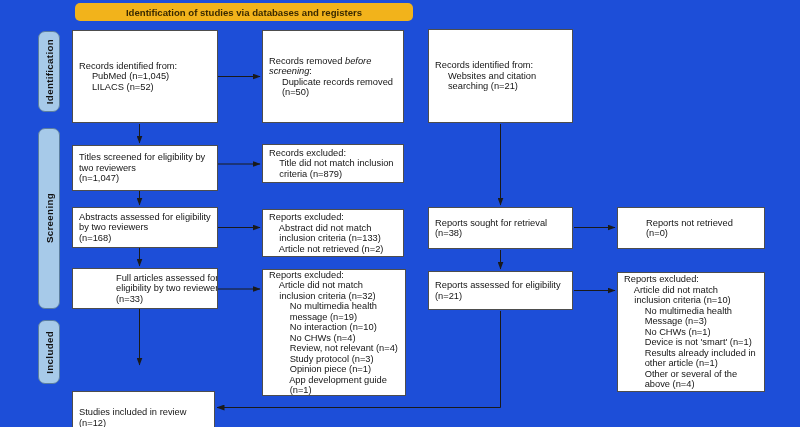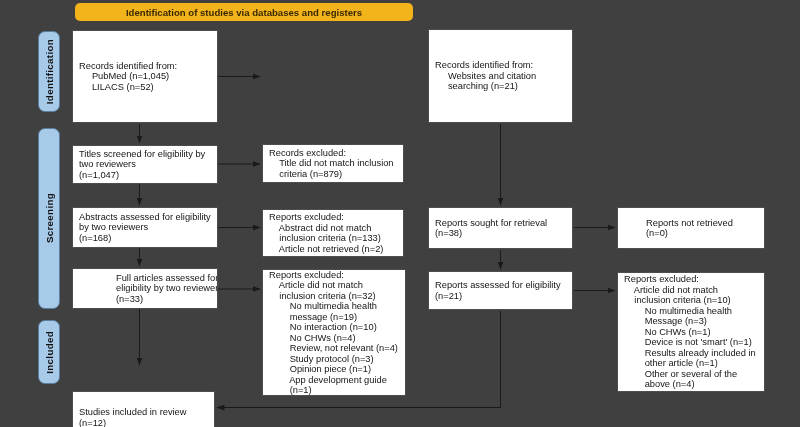--- a/index.html
+++ b/index.html
@@ -1,19 +1,19 @@
 <!DOCTYPE html>
 <html style="--header-bg: #F2B31B; --header-text: #3A2A00; --sidebar-bg: #A7CAE9; --sidebar-border: #5B7E9F; --box-border: #4D4D4D; --arrow: #1A1A1A;"><head>
 <meta charset="utf-8">
 <style>
   html, body { margin: 0; padding: 0; background: #ffffff; }
   .stage {
     position: relative;
     width: 800px; height: 427px;
-    background: #404040;
+    background: #1d4ed8;
     font-family: "Liberation Sans", sans-serif;
     overflow: hidden;
   }
   .hdr {
     position: absolute; top: 3px; height: 18px;
     background: var(--header-bg, #F2B31B);
     color: var(--header-text, #3A2A00);
     font-size: 9.6px; font-weight: bold;
     display: flex; align-items: center; justify-content: center;
     border-radius: 5px;
@@ -93,35 +93,41 @@
     <span class="rot">Screening</span>
   </div>
   <div class="side" style="top:320px; height:64px;">
     <span class="rot">Included</span>
   </div>
 
   <div class="box" style="left:72px; top:30px; width:146px; height:93px;">Records identified from:
      PubMed (n=1,045)
      LILACS (n=52)</div>
 
-  <div class="box" style="left:72px; top:145px; width:146px; height:39px;">Titles screened for eligibility by
+  <div class="box" style="left:72px; top:145px; width:146px; height:46px;">Titles screened for eligibility by
 two reviewers
 (n=1,047)</div>
 
   <div class="box" style="left:72px; top:207px; width:146px; height:41px;">Abstracts assessed for eligibility
 by two reviewers
 (n=168)</div>
 
   <div class="box" style="left:72px; top:268px; width:146px; height:41px;padding-left:43px;">Full articles assessed for
 eligibility by two reviewers
 (n=33)</div>
 
   <div class="box" style="left:72px; top:367px; width:143px; height:53px;margin-top:24px;">Studies included in review
 (n=12)</div>
 
+  <div class="box" style="left:262px; top:30px; width:142px; height:93px;">
+    <div><span>Records removed </span><span class="it">before
+screening</span><span>:</span></div>
+    <div>     Duplicate records removed
+     (n=50)</div>
+  </div>
 
   <div class="box" style="left:262px; top:144px; width:142px; height:39px;">Records excluded:
     Title did not match inclusion
     criteria (n=879)</div>
 
   <div class="box" style="left:262px; top:209px; width:142px; height:48px;">Reports excluded:
     Abstract did not match
     inclusion criteria (n=133)
     Article not retrieved (n=2)</div>
 

